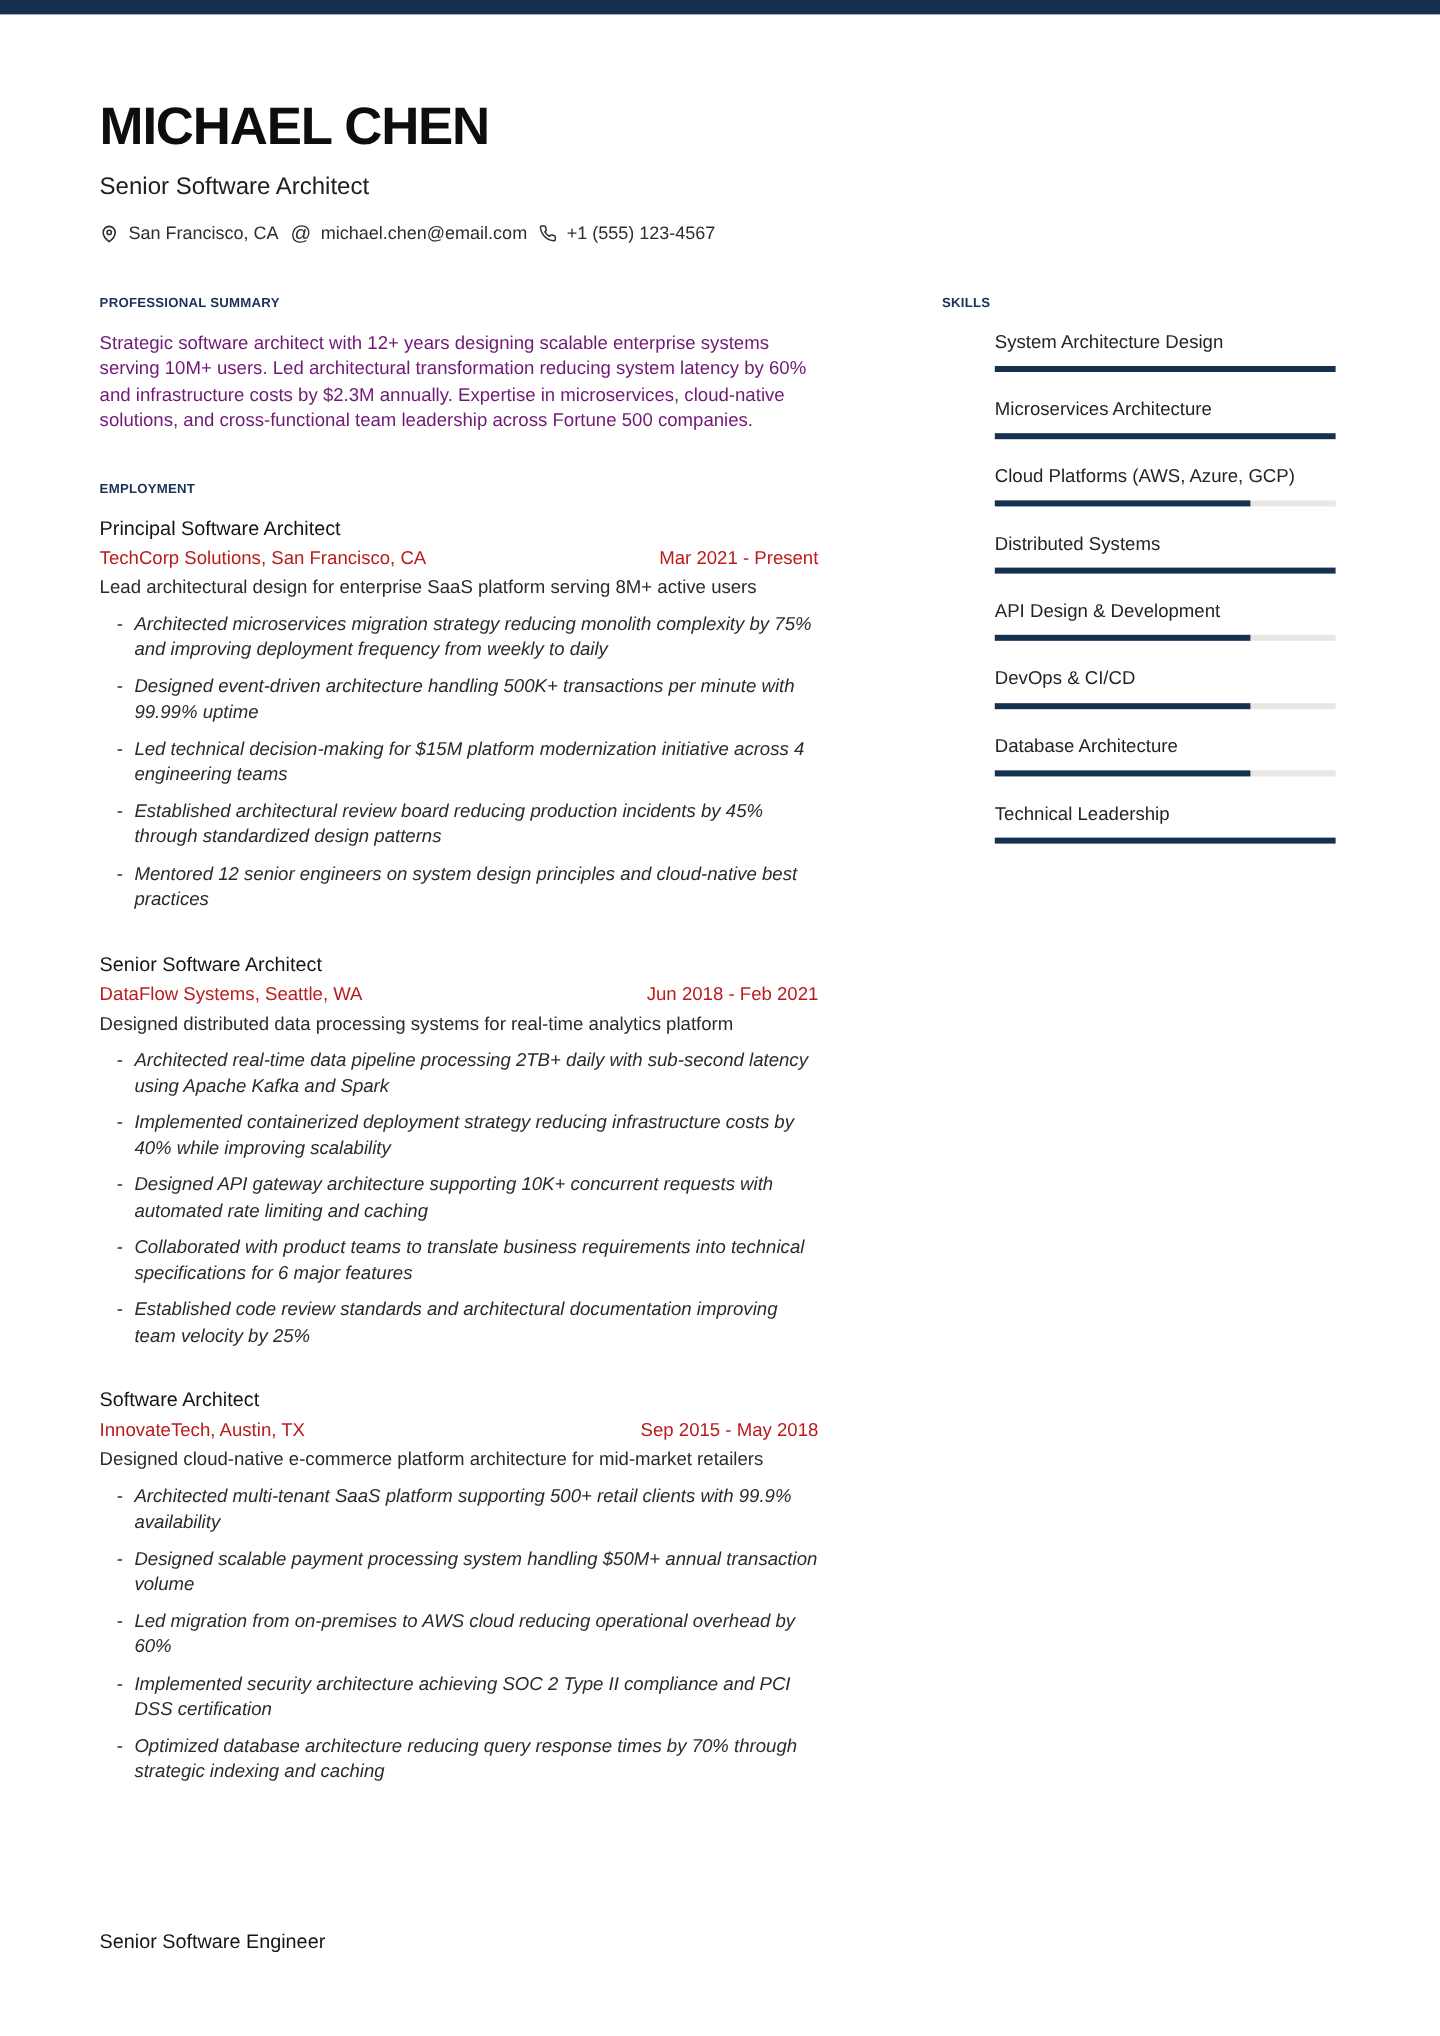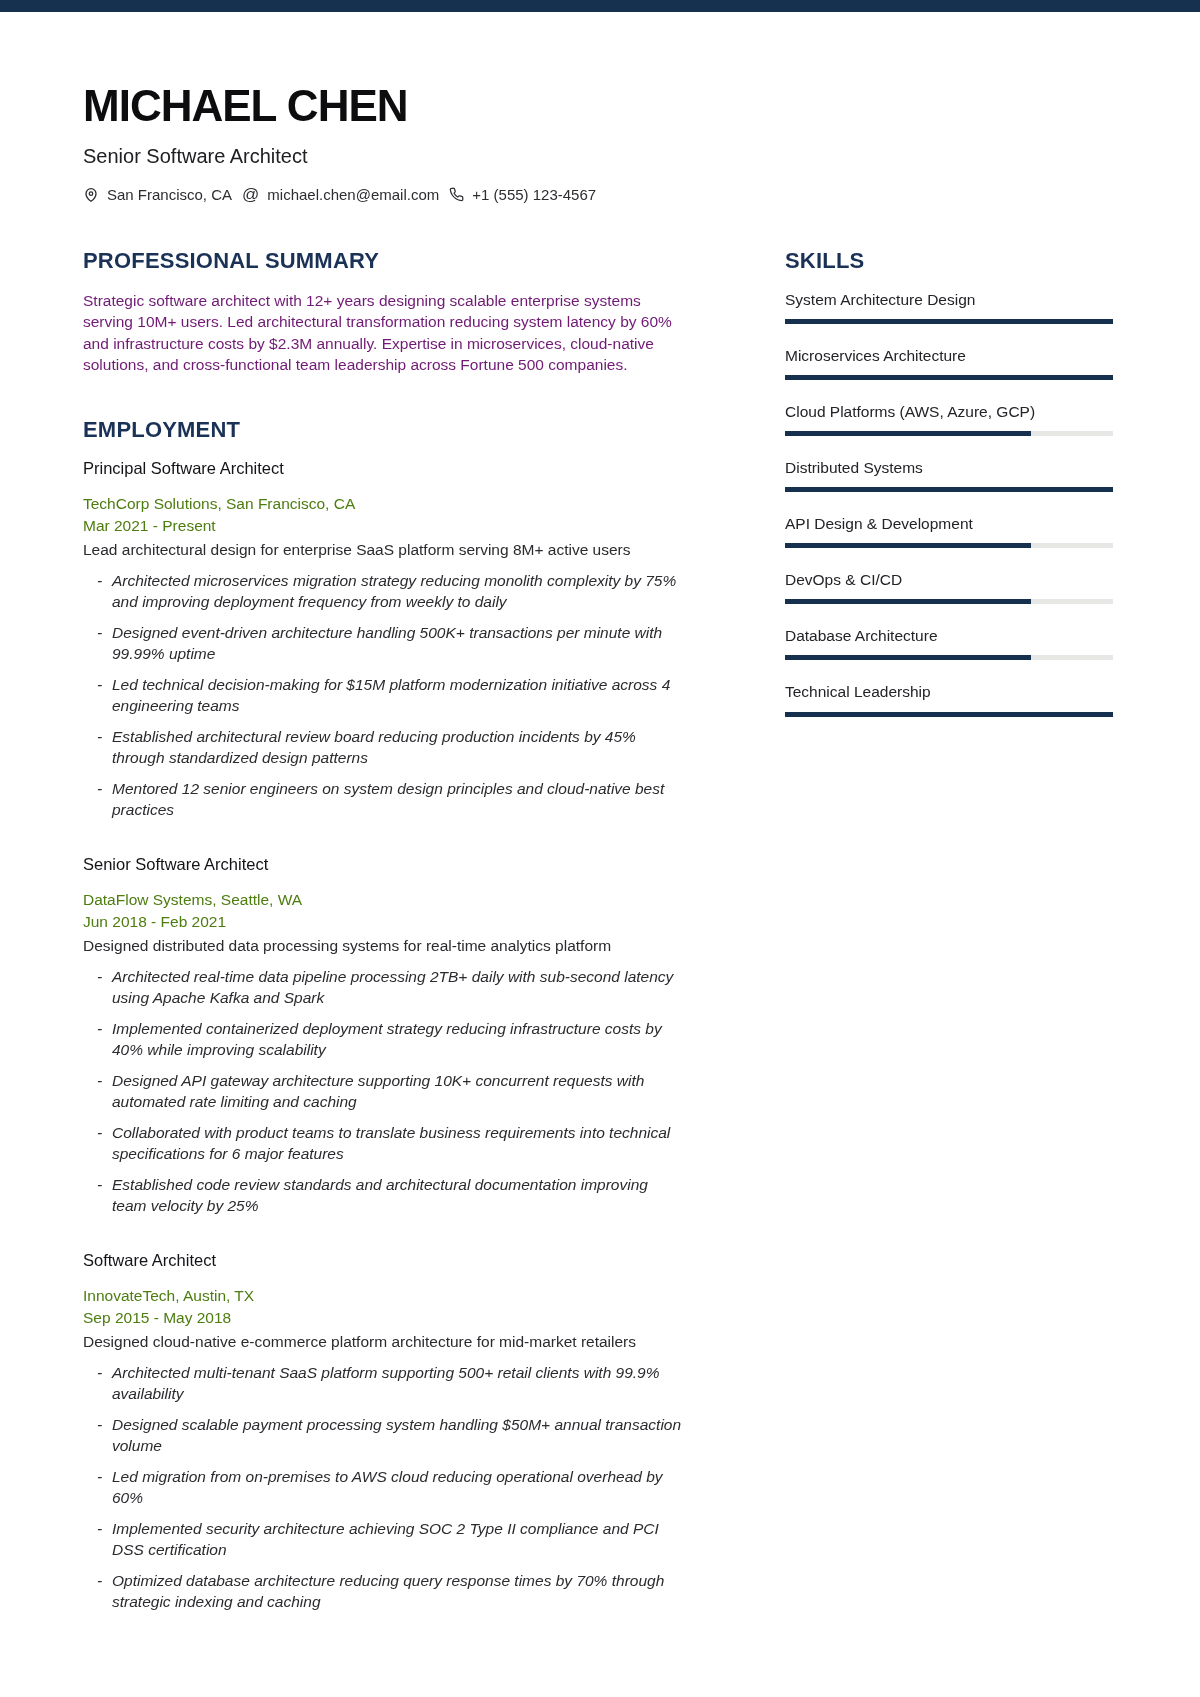--- a/index.html
+++ b/index.html
@@ -48,21 +48,21 @@
   .contact-item svg { display: block; }
   .at-glyph { font-size: 17px; font-weight: 500; color: #2d2d32; line-height: 1; }
   
   .main-grid {
     display: grid;
     grid-template-columns: 599px 328px;
     column-gap: 103px;
     margin-top: 44px;
   }
   .section-heading {
-    font-size: 22px;
+    font-size: 11px;
     font-weight: 700;
     letter-spacing: 0.2px;
     color: #1b3257;
     margin: 0 0 15px 0;
     line-height: 1.25;
   }
   .summary-text {
     margin: 0;
     font-size: 15.5px;
     line-height: 21.5px;
@@ -76,25 +76,24 @@
     font-size: 16.5px;
     font-weight: 400;
     color: #141418;
     margin: 0;
     line-height: 1.3;
   }
   .company-row {
     display: flex;
     justify-content: space-between;
     align-items: baseline;
-    margin-top: 14px;
-    font-size: 15.5px;
-    color: #4d7c0f;
-    line-height: 21.5px;
-    flex-direction: column;
+    margin-top: 3px;
+    font-size: 15.5px;
+    color: #b91c1c;
+    line-height: 21.5px;
   }
   .job-lead {
     margin-top: 3px;
     font-size: 15.5px;
     color: #2b2b2f;
     line-height: 21.5px;
   }
   .bullet-list {
     list-style: none;
     margin: 5px 0 0 0;
@@ -109,21 +108,21 @@
     line-height: 21.5px;
     color: #2b2b2f;
   }
   .bullet-list li::before {
     content: "-";
     position: absolute;
     left: 14px;
     top: 0;
   }
   
-  .skill-item { margin-bottom: 22px; }
+  .skill-item { margin-bottom: 22px; margin-left: 44px; }
   .skill-label {
     font-size: 15.5px;
     color: #232328;
     margin-bottom: 9px;
     line-height: 1.3;
   }
   .skill-bar {
     width: 100%;
     height: 5px;
     background: #e7e7e5;

